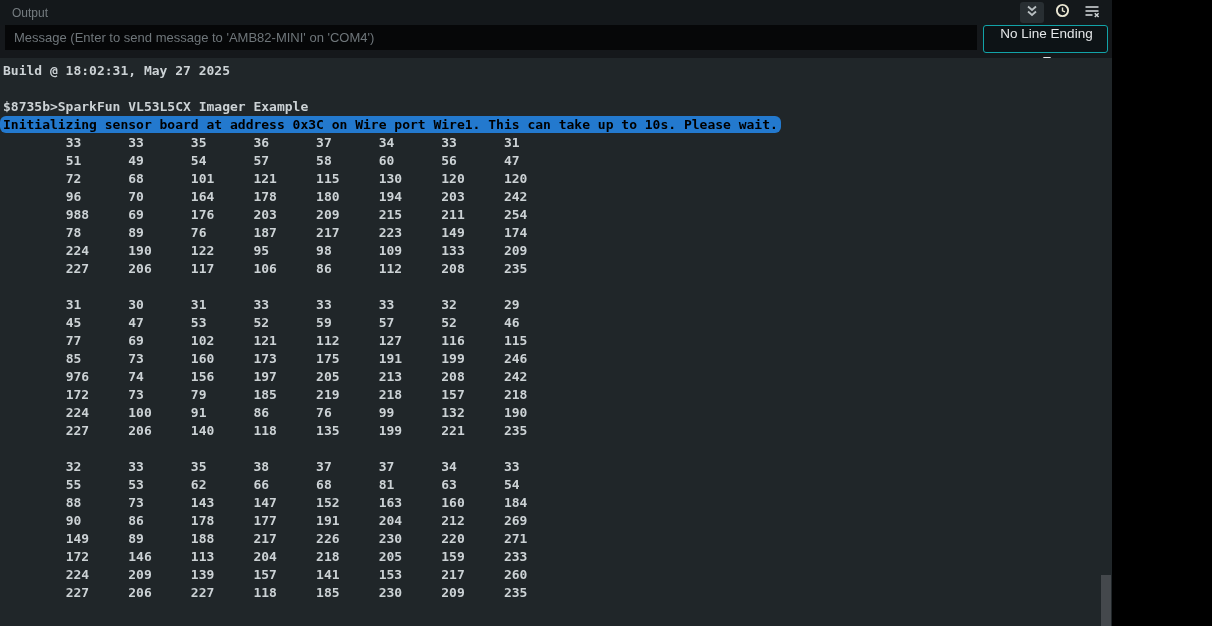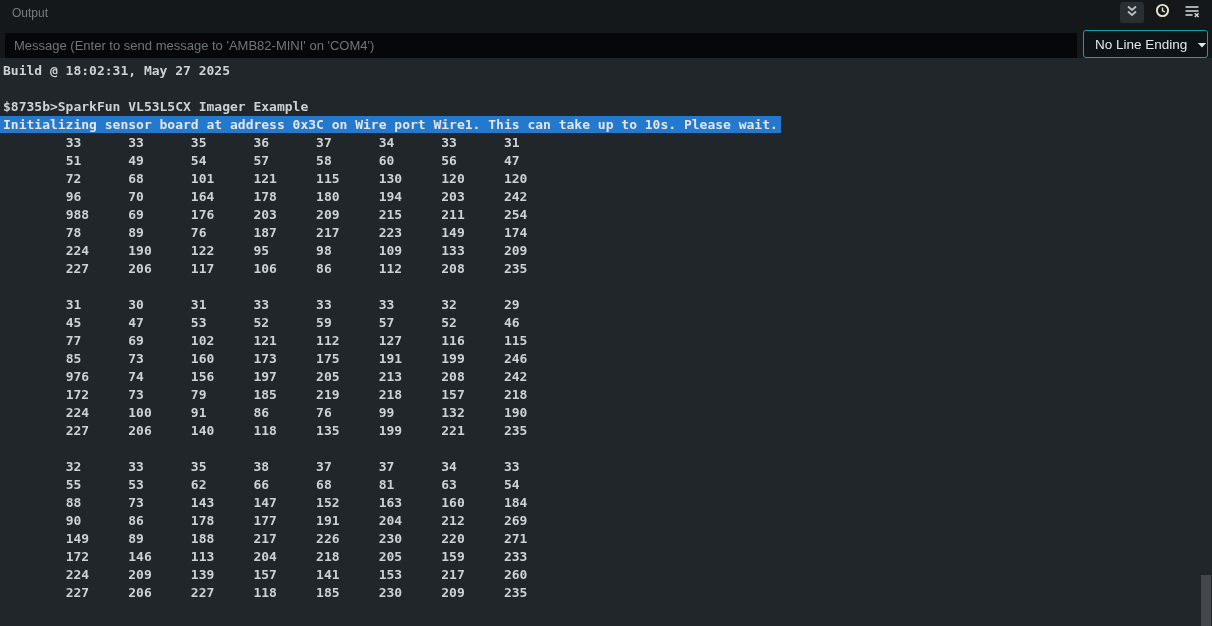--- a/index.html
+++ b/index.html
@@ -1,20 +1,20 @@
 <!DOCTYPE html>
 <html><head>
 <meta charset="utf-8">
 <style>
   * { box-sizing: border-box; margin: 0; padding: 0; }
   html,body { background:#000; }
   body { font-family: "Liberation Sans", sans-serif; }
   .app {
     position: relative;
-    width: 1212px; height: 626px;
+    width: 1112px; height: 626px;
     background: var(--content-bg, #202629);
     overflow: hidden;
   }
 
   
   .tabbar {
     height: 25px;
     background: #14181b;
     display: flex;
     align-items: center;
@@ -47,21 +47,21 @@
     border-radius: 3px;
     cursor: pointer;
   }
   .iconbtn.boxed { background: #282e32; }
 
   
   .msgrow {
     height: 33px;
     background: #15181b;
     display: flex;
-    align-items: flex-end;
+    align-items: flex-start;
     padding: 0 4px 0 5px;
     gap: 6px;
   }
   .msgrow input {
     flex: 1;
     height: 25px;
     background: #060708;
     border: 1px solid #060708;
     color: #d7dadc;
     font-family: "Liberation Sans", sans-serif;
@@ -75,20 +75,21 @@
     background: #0d1316;
     border: 1.5px solid var(--accent-teal, #12a3a8);
     border-radius: 3px;
     color: #e4e7e9;
     font-size: 13.5px;
     display: flex; align-items: center;
     gap: 10px;
     padding: 0 9px 0 11px;
     cursor: pointer;
     white-space: nowrap;
+    flex-direction: column;
   }
   .dd-lineending { width: 125px; }
   .dd-baud { width: 118px; }
   .dd span { flex: 1; }
   .dd svg { flex: 0 0 auto; }
 
   
   .content {
     position: relative;
     height: 568px;
@@ -101,23 +102,24 @@
     font-size: 13px;
     font-weight: bold;
     color: #ccd2d5;
     white-space: pre;
     tab-size: 8;
     -moz-tab-size: 8;
   }
   .term-line { height: 18px; line-height: 18px; }
   .term-line .sel {
     background: var(--selection-blue, #2379ce);
-    color: #e5e5e5;
+    color: #000000;
     margin-left: -3px;
     padding: 1px 3px 1px 3px;
+    border-radius: 6px;
   }
   .scroll-thumb {
     position: absolute;
     right: 1px; bottom: 0;
     width: 10px; height: 51px;
     background: #44484c;
   }
 </style>
 </head>
 <body>

